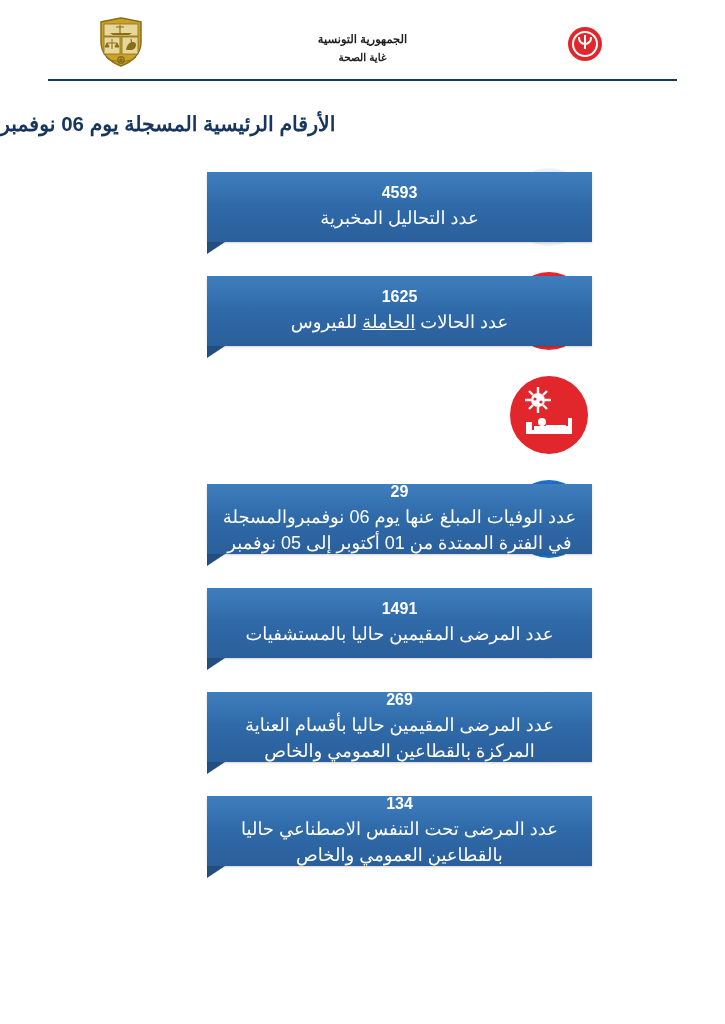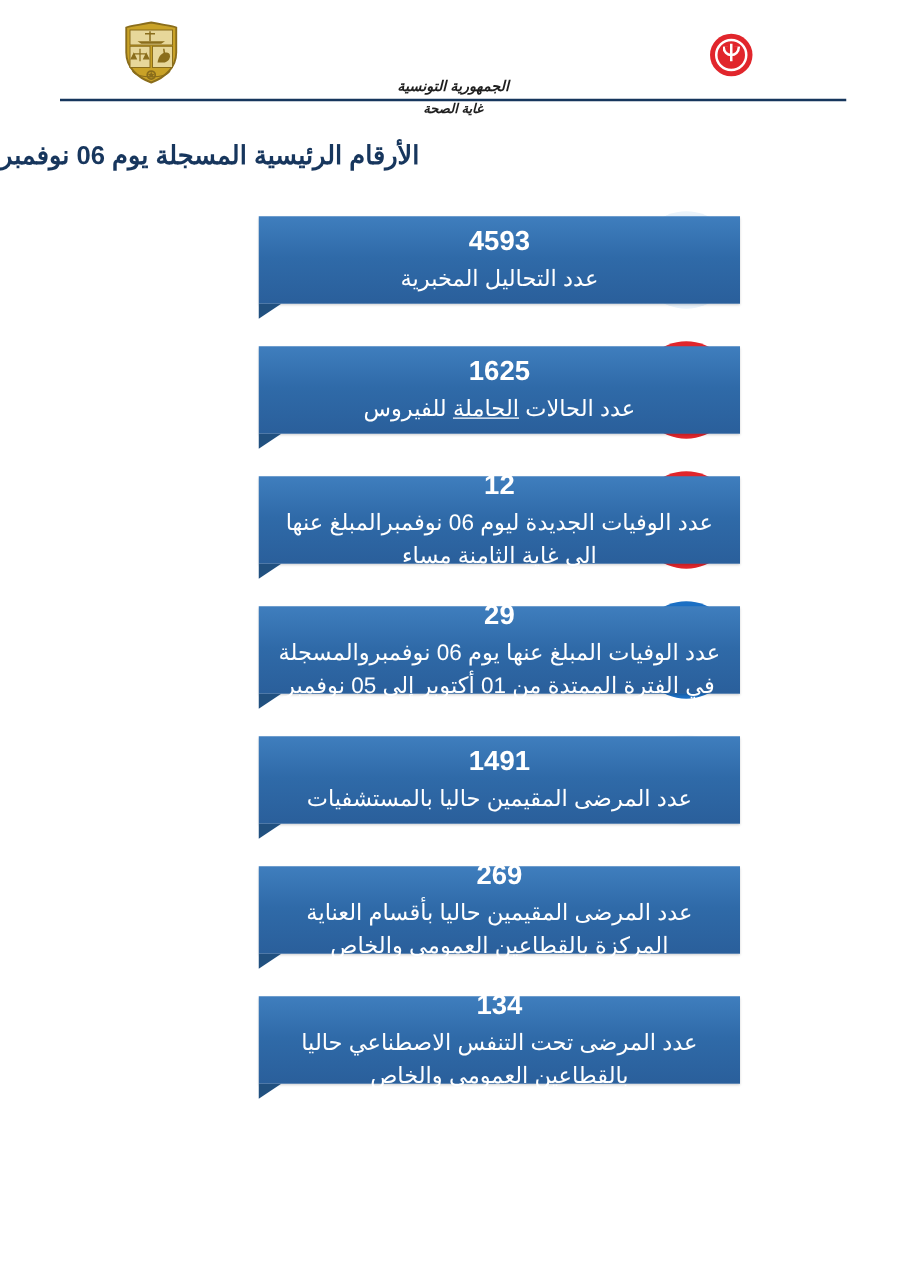--- a/index.html
+++ b/index.html
@@ -14,23 +14,22 @@
     color: #1a1a1a;
     position: relative;
     overflow: hidden;
   }
 
   
   .header {
     position: relative;
     height: 96px;
     display: flex;
-    align-items: flex-end;
+    align-items: center;
     justify-content: center;
-    font-style: italic;
   }
   .header-center {
     text-align: center;
     line-height: 1.6;
   }
   .header-center .line1 {
     font-size: 11.5px;
     font-weight: bold;
     color: #1f1f1f;
   }
@@ -145,21 +144,21 @@
     content: "";
     position: absolute;
     left: 0;
     bottom: -12px;
     width: 0;
     height: 0;
     border-left: 18px solid #21507f;
     border-bottom: 12px solid transparent;
   }
   .banner .value {
-    font-size: 22px;
+    font-size: 16px;
     font-weight: bold;
     line-height: 1.2;
     margin-bottom: 3px;
     text-align: right;
   }
   .banner .label {
     font-size: 18px;
     line-height: 1.45;
     padding: 0 14px;
     font-weight: normal;
@@ -293,24 +292,20 @@
           <circle cx="29" cy="24" r="1.6" fill="#e1262c"></circle>
 
           <path d="M14 52 h46 v4 h-46 z" fill="#ffffff"></path>
           <path d="M14 44 h6 v12 h-6 z" fill="#ffffff"></path>
           <path d="M56 40 h4 v16 h-4 z" fill="#ffffff"></path>
           <path d="M22 48 h34 v4 h-34 z" fill="#ffffff"></path>
           <circle cx="30" cy="44" r="4" fill="#ffffff"></circle>
           <path d="M34 47 h20 v2 h-20 z" fill="#ffffff"></path>
         </svg>
       </div>
-    </div>
-    <div class="banner">
-      <div class="value">12</div>
-      <div class="label">عدد الوفيات الجديدة ليوم 06 نوفمبرالمبلغ عنها الى غاية الثامنة مساء</div>
     </div>
   </div>
 
   <div class="row">
     <div class="icon-box">
       <div class="icon-circle ic-blue">
         <svg width="74" height="74" viewBox="0 0 74 74">
           <circle cx="34" cy="22" r="7" fill="#ffffff"></circle>
           <g stroke="#ffffff" stroke-width="2.4">
             <path d="M34 9 v6 M34 29 v6 M21 22 h6 M41 22 h6 M25 13 l4 4 M43 13 l-4 4 M25 31 l4-4 M43 31 l-4-4"></path>

